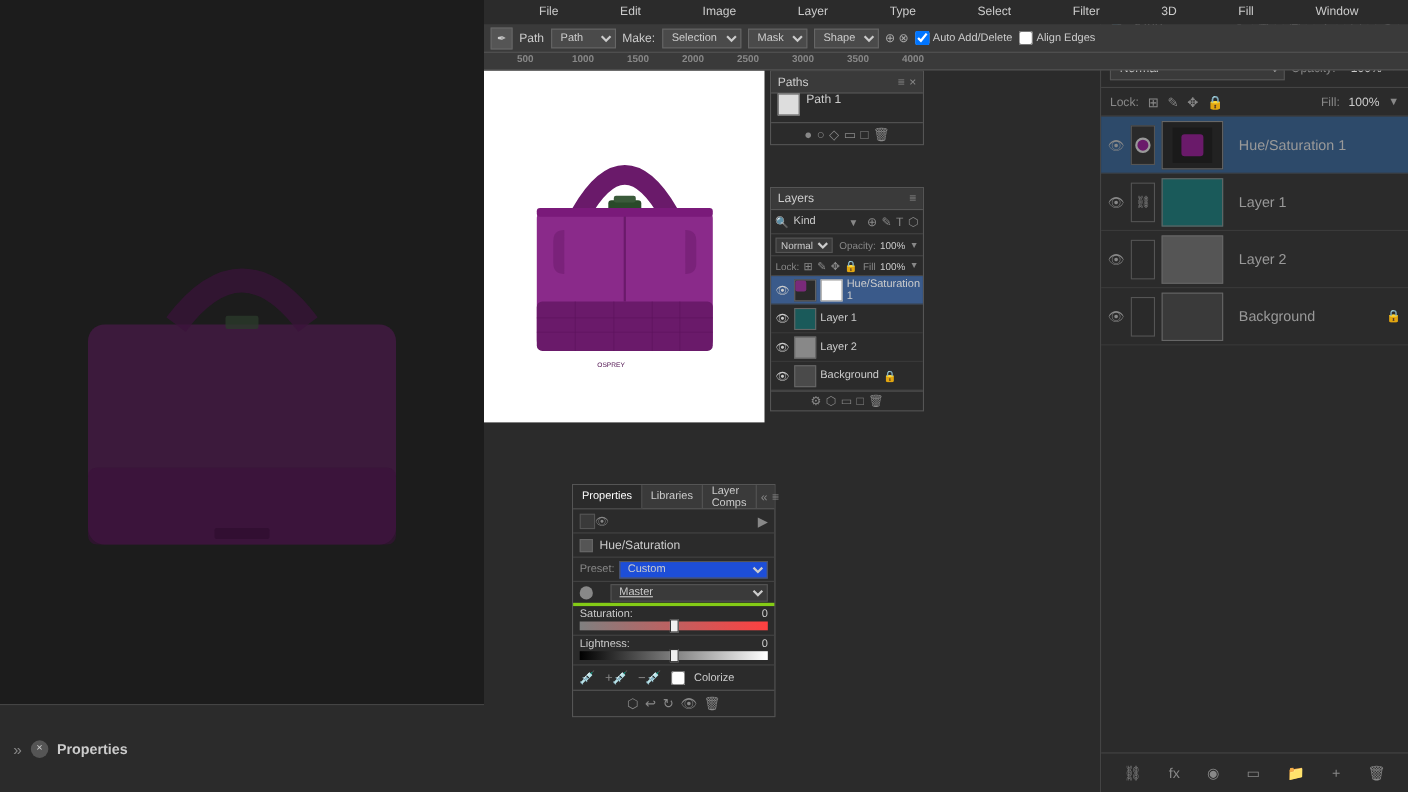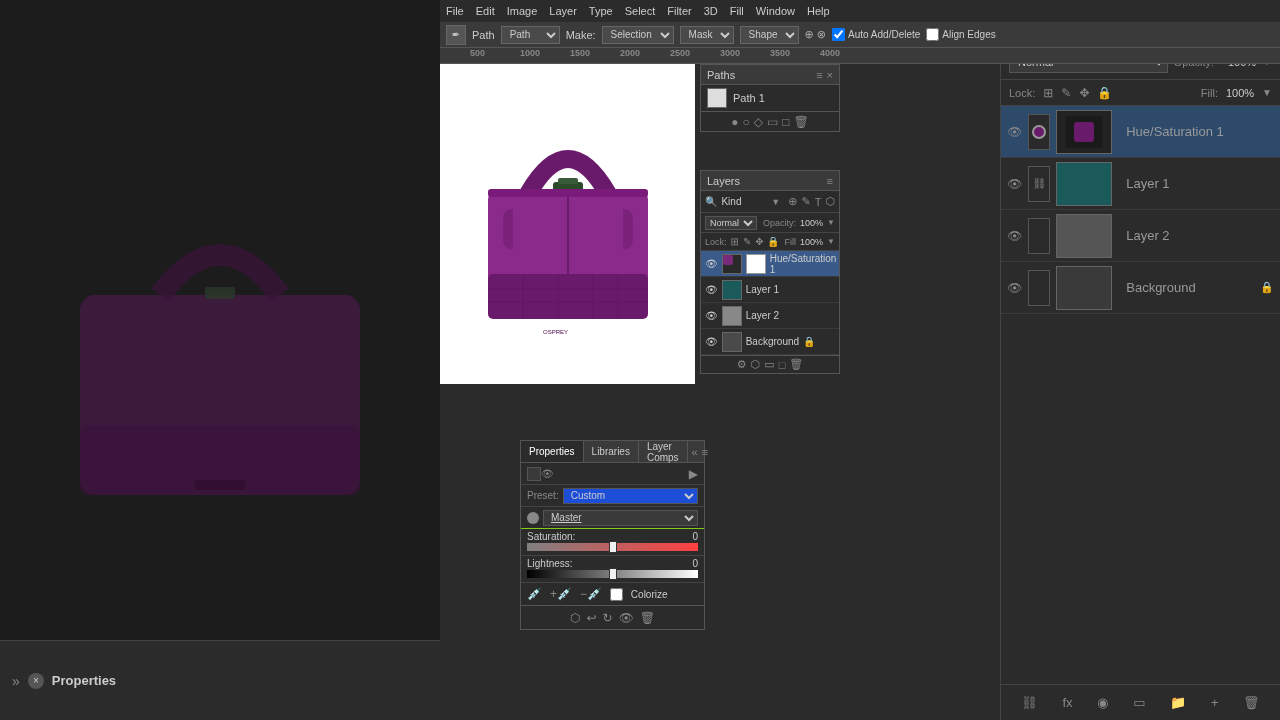--- a/index.html
+++ b/index.html
@@ -41,20 +41,21 @@
       align-items: center;
       padding: 0 6px;
       gap: 12px;
       z-index: 100;
     }
 
     .menu-item {
       font-size: 11px;
       color: #ccc;
       cursor: pointer;
+      margin-left: 44px;
     }
 
     
     .toolbar {
       position: absolute;
       top: 22px;
       left: 440px;
       right: 0;
       height: 26px;
       background: #3a3a3a;
@@ -304,21 +305,20 @@
 
     .paths-close {
       font-size: 11px;
       color: #888;
       cursor: pointer;
     }
 
     .path-item-row {
       height: 26px;
       display: flex;
-      align-items: center;
       padding: 0 6px;
       gap: 6px;
       cursor: pointer;
     }
 
     .path-thumb-small {
       width: 20px;
       height: 20px;
       background: #555;
       border: 1px solid #666;
@@ -516,22 +516,22 @@
       font-size: 10px;
       height: 16px;
       padding: 0 3px;
     }
 
     .channel-row {
       height: 22px;
       display: flex;
       align-items: center;
       padding: 0 6px;
-      gap: 4px;
-      border-bottom: 1px solid #84cc16;
+      gap: 16px;
+      border-bottom: 3px solid #84cc16;
       text-decoration: underline;
     }
 
     .channel-dot {
       width: 12px;
       height: 12px;
       border-radius: 50%;
       background: #888;
     }
 
@@ -908,20 +908,24 @@
     <div style="margin-left:auto;padding:0 4px;display:flex;align-items:center;gap:4px;">
       <span style="font-size:11px;color:#888;cursor:pointer;">«</span>
       <span style="font-size:11px;color:#888;cursor:pointer;">≡</span>
     </div>
   </div>
   <div class="props-icons-row">
     <span style="width:14px;height:14px;background:#3a3a3a;border:1px solid #555;display:inline-block;"></span>
     <span style="font-size:10px;color:#888;">👁</span>
     <span style="font-size:12px;color:#888;margin-left:auto;">▶</span>
   </div>
+  <div class="props-title-row">
+    <div class="props-icon-check"></div>
+    <span class="props-title">Hue/Saturation</span>
+  </div>
   <div class="preset-row">
     <span class="preset-label">Preset:</span>
     <select class="preset-dropdown">
       <option>Custom</option>
     </select>
   </div>
   <div class="channel-row">
     <div class="channel-dot"></div>
     <select class="channel-dropdown">
       <option>Master</option>

